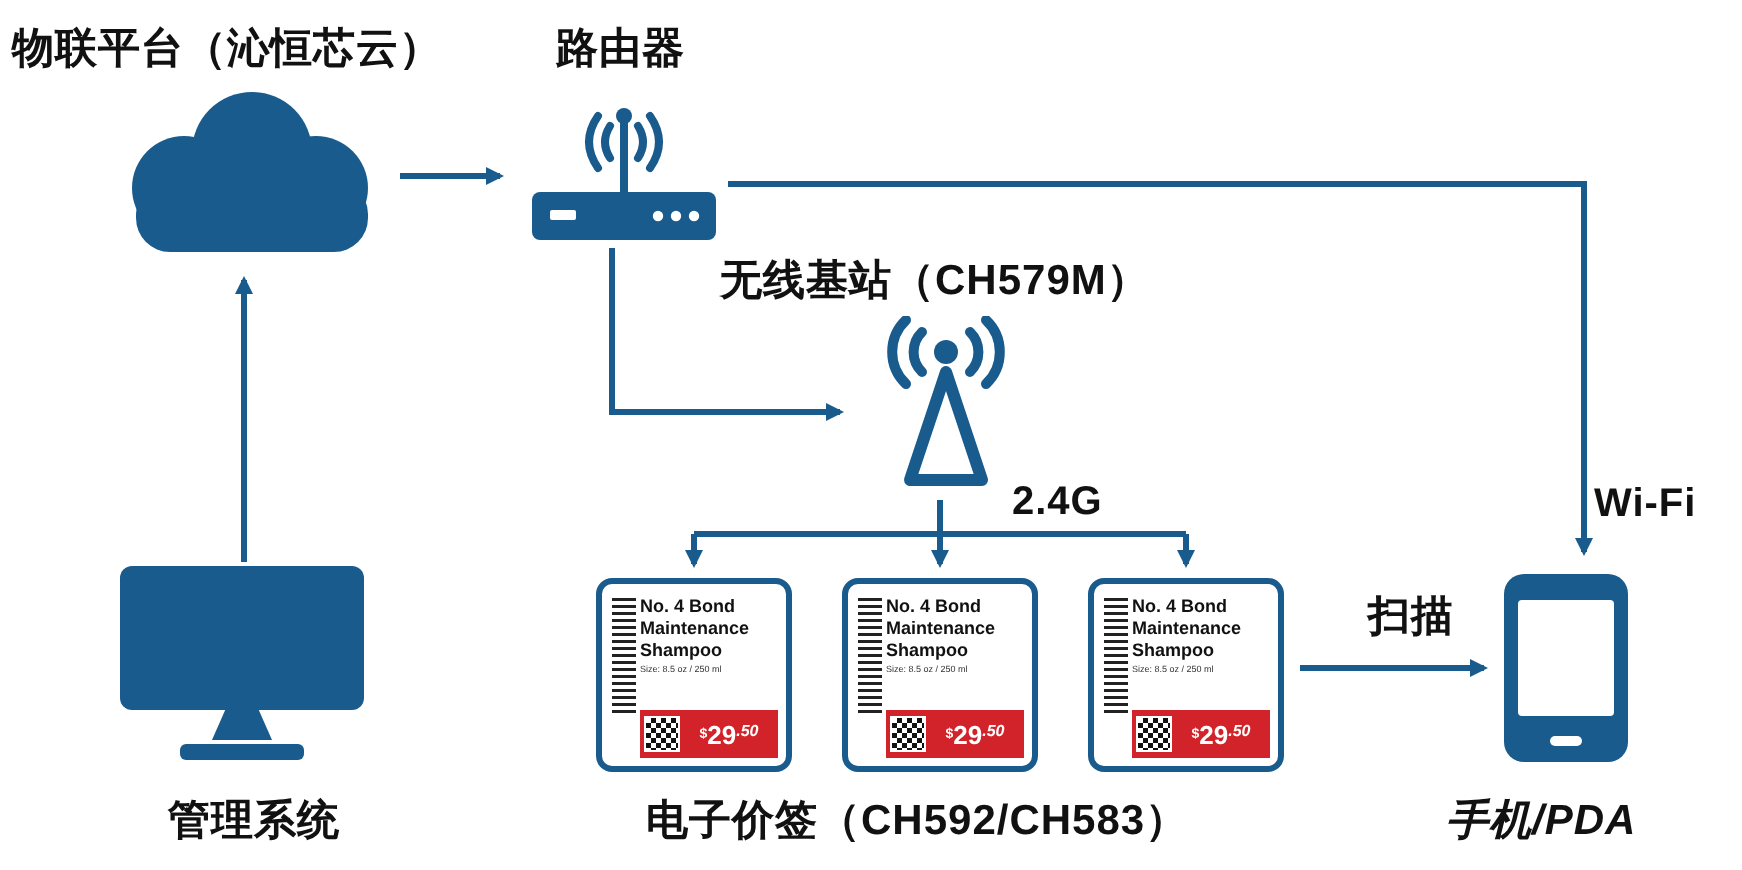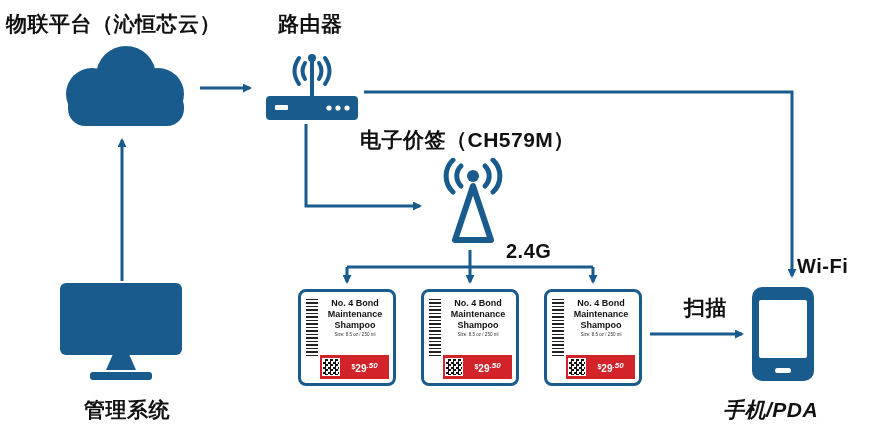--- a/index.html
+++ b/index.html
@@ -43,37 +43,37 @@
 
   
   .tag{
     position:absolute;width:98px;height:97px;background:#fff;
     border:3px solid var(--blue);border-radius:8px;
   }
   .tag .barcode{
     position:absolute;left:5px;top:7px;width:12px;height:58px;
     background:repeating-linear-gradient(to bottom,#222 0 1.5px,#fff 1.5px 3.5px);
   }
-  .tag .txt{position:absolute;left:19px;right:3px;top:6px;text-align:center;color:var(--ink);}
+  .tag .txt{position:absolute;left:19px;right:3px;top:6px;text-align:left;color:var(--ink);}
   .tag .t1{font-size:9px;font-weight:bold;line-height:11px;}
   .tag .size{font-size:4.5px;color:#333;margin-top:1px;}
   .tag .strip{
     position:absolute;left:19px;right:4px;bottom:4px;height:24px;
     background:var(--red);display:flex;align-items:center;
   }
   .tag .qr{
     width:18px;height:18px;margin-left:2px;flex:0 0 auto;
     background-color:#fff;
     background-image:conic-gradient(#111 25%,#fff 0 50%,#111 0 75%,#fff 0);
     background-size:5px 5px;
     border:1.5px solid #fff;
   }
   .tag .price{flex:1;text-align:center;color:#fff;font-weight:bold;line-height:24px;}
   .tag .price .cur{font-size:7px;vertical-align:3px;}
-  .tag .price .int{font-size:10px;}
+  .tag .price .int{font-size:13px;}
   .tag .price .dec{font-size:8px;vertical-align:4px;font-style:italic;}
 </style>
 </head>
 <body>
 
 <div id="canvas">
 
   <svg class="edges" width="871" height="435" viewBox="0 0 871 435">
     <defs>
       <marker id="arrow" markerWidth="9" markerHeight="9" refX="7" refY="4.5" orient="auto" markerUnits="userSpaceOnUse">
@@ -87,25 +87,26 @@
     <path class="edge" d="M470,250 V267"></path>
     <path class="edge" d="M347,267 H593"></path>
     <path class="edge" d="M347,267 V282" marker-end="url(#arrow)"></path>
     <path class="edge" d="M470,267 V282" marker-end="url(#arrow)"></path>
     <path class="edge" d="M593,267 V282" marker-end="url(#arrow)"></path>
     <path class="edge" d="M650,334 H742" marker-end="url(#arrow)"></path>
   </svg>
 
   <div class="label" style="left:278px;top:10px;">路由器</div>
   <div class="label" style="left:6px;top:10px;">物联平台（沁恒芯云）</div>
-  <div class="label" style="left:360px;top:126px;">电子价签（CH579M）</div>
+  <div class="label" style="left:360px;top:126px;">无线基站（CH579M）</div>
   <div class="label small" style="left:506px;top:228px;margin-top:12px;">2.4G</div>
-  <div class="label small" style="left:797px;top:255px;">Wi-Fi</div>
+  <div class="label small" style="left:797px;top:241px;">Wi-Fi</div>
   <div class="label" style="left:666px;top:294px;margin-left:18px;">扫描</div>
   <div class="label" style="left:84px;top:396px;">管理系统</div>
+  <div class="label" style="left:323px;top:396px;">电子价签（CH592/CH583）</div>
   <div class="label" style="left:723px;top:396px;font-style:italic;">手机/PDA</div>
 
   <div class="icon" style="left:52px;top:42px;">
     <svg width="145" height="88" viewBox="0 0 145 88">
       <g fill="#1a5b8d">
         <circle cx="40" cy="52" r="26"></circle>
         <circle cx="74" cy="34" r="30"></circle>
         <circle cx="106" cy="52" r="26"></circle>
         <rect x="16" y="48" width="116" height="36" rx="17"></rect>
       </g>

